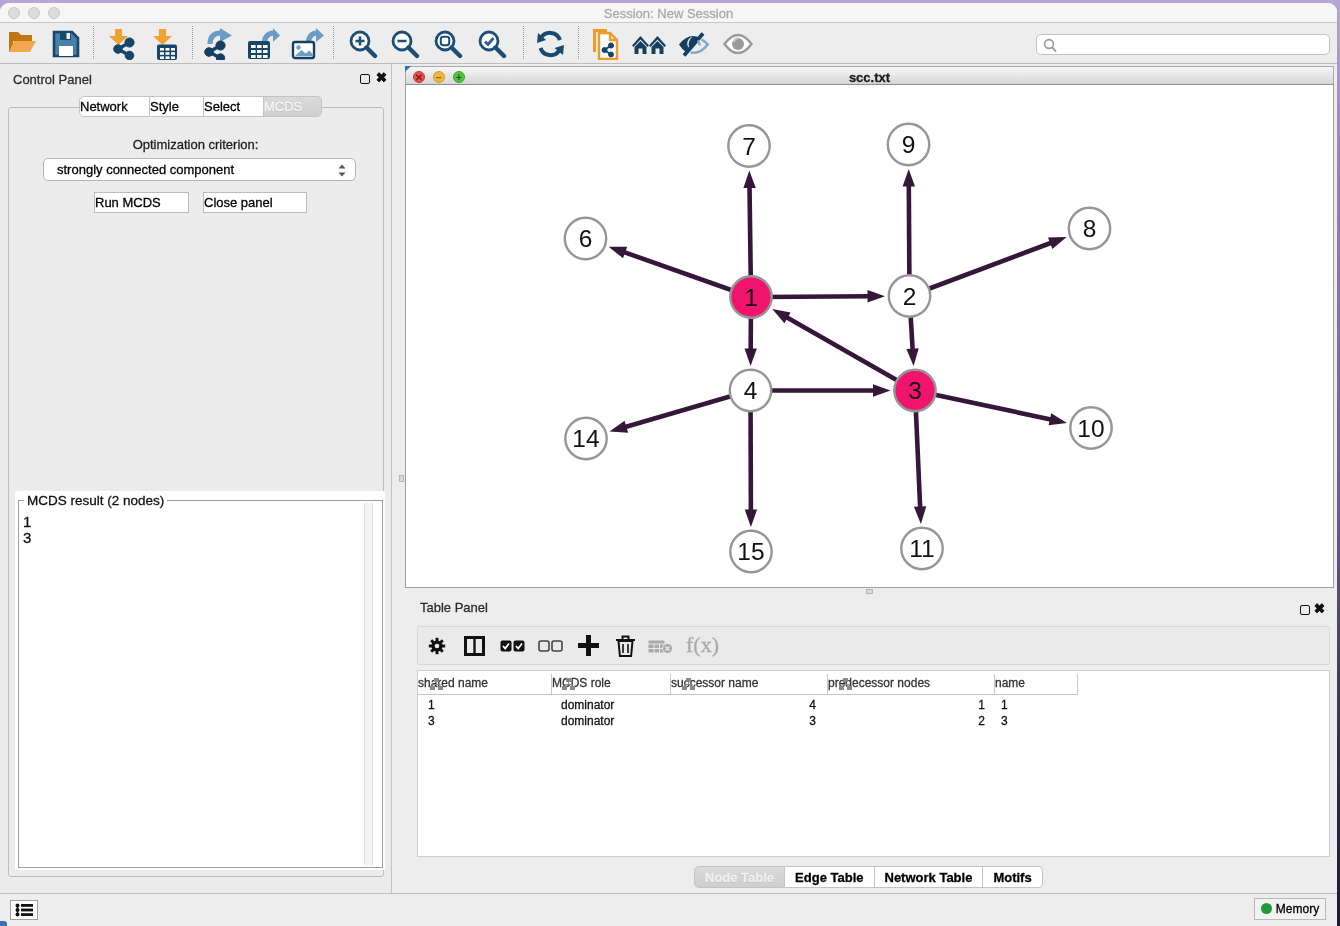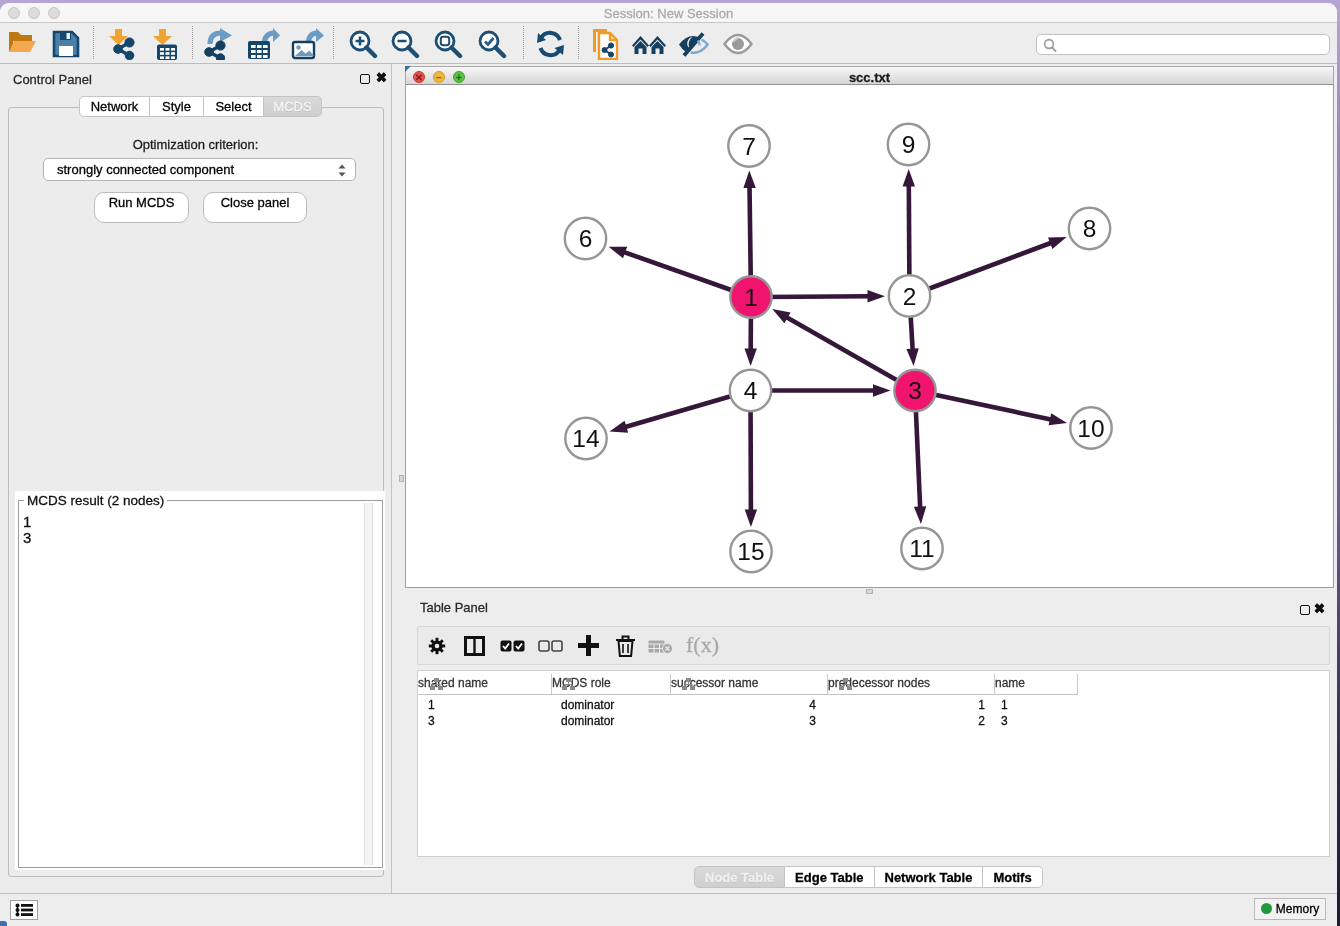--- a/index.html
+++ b/index.html
@@ -13,27 +13,27 @@
 .toolbar{position:absolute;left:0;top:21px;width:100%;height:40px;background:#ededed;border-bottom:1px solid #bdbdbd}
 .sep{position:absolute;top:2px;height:33px;width:1px;border-left:1px dotted #9a9a9a}
 .searchbox{position:absolute;left:1036px;top:10px;width:294px;height:21px;background:#fff;border:1px solid #c2c2c2;border-radius:5px}
 .searchbox svg{position:absolute;left:6px;top:3px}
 
 .main{position:absolute;left:0;top:61px;width:100%;height:862px;background:#ededed}
 
 .cp{position:absolute;left:0;top:0;width:392px;height:829px;background:#ececec;border-right:1px solid #c3c3c3}
 .cp-head{position:absolute;left:13px;top:8px;font-size:13px;color:#2b2b2b}
 .tabs{position:absolute;left:79px;top:32px;height:21px;display:flex;font-size:13px}
-.tab{background:#fff;border:1px solid #c4c4c4;border-left:none;color:#000;text-align:center;line-height:20px}
+.tab{background:#fff;border:1px solid #c4c4c4;border-left:none;color:#000;line-height:20px}
 .tab.first{border-left:1px solid #c4c4c4;border-radius:5px 0 0 5px}
 .tab.sel{background:linear-gradient(180deg,#dadada,#cfcfcf);color:#f5f5f5;border-radius:0 5px 5px 0;text-shadow:0 1px 0 #bbb}
 .tabpane{position:absolute;left:8px;top:43px;width:376px;height:770px;border:1px solid #bdbdbd;border-radius:3px;background:#ececec}
 .optlabel{position:absolute;left:0;top:73px;width:100%;text-align:center;font-size:13px;color:#1d1d1d}
 .combo{position:absolute;left:43px;top:94px;width:313px;height:23px;background:#fff;border:1px solid #b4b4b4;border-radius:5px;font-size:13px;color:#000;line-height:21px;padding-left:13px}
-.btn{position:absolute;height:31px;background:#fff;border:1px solid #bcbcbc;border-radius:10px;font-size:13px;color:#000;text-align:center;line-height:19px}
+.btn{position:absolute;height:21px;background:#fff;border:1px solid #bcbcbc;border-radius:0;font-size:13px;color:#000;line-height:19px}
 .whitewrap{position:absolute;left:15px;top:427px;width:370px;height:379px;background:#fff}
 .groupbox{position:absolute;left:3px;top:9px;width:365px;height:368px;border:1px solid #9d9d9d}
 .grouplab{position:absolute;left:5px;top:-8px;background:#fff;padding:0 3px;font-size:13.5px;color:#111}
 .resultarea{position:absolute;left:0;top:0;width:363px;height:366px;background:#fff;font-size:15px;color:#111;padding:13px 0 0 4px;line-height:15.7px}
 .rscroll{position:absolute;left:345px;top:2px;width:9px;height:362px;background:#f4f4f4;border-left:1px solid #e0e0e0;border-right:1px solid #e0e0e0}
 
 .vsplit-handle{position:absolute;left:399px;top:411px;width:5px;height:7px;background:#d8d8d8;border:1px solid #b5b5b5}
 
 .net{position:absolute;left:405px;top:2px;width:929px;height:522px}
 .net-title{position:absolute;left:0;top:0;width:100%;height:19px;background:linear-gradient(180deg,#f7f7f7,#d6d6d6);border:1px solid #a8a8a8;border-bottom:1px solid #8f8f8f}

